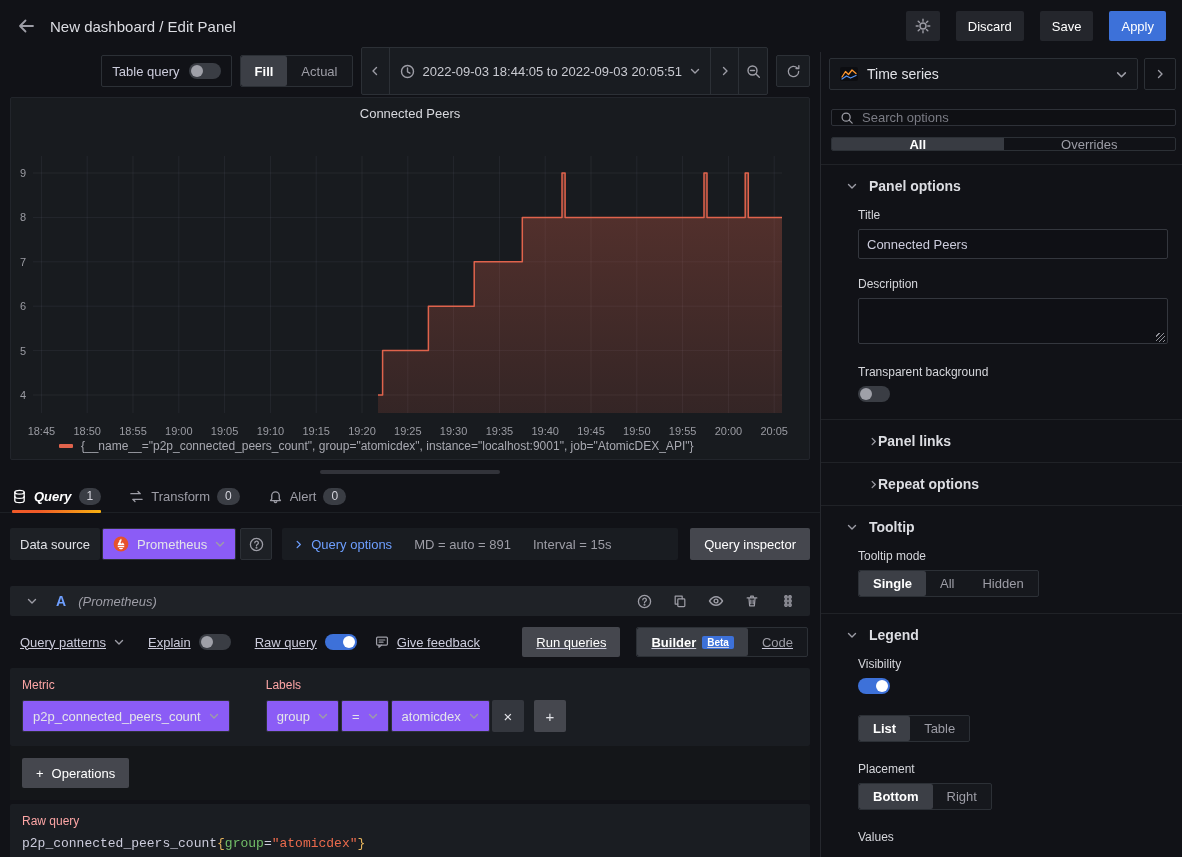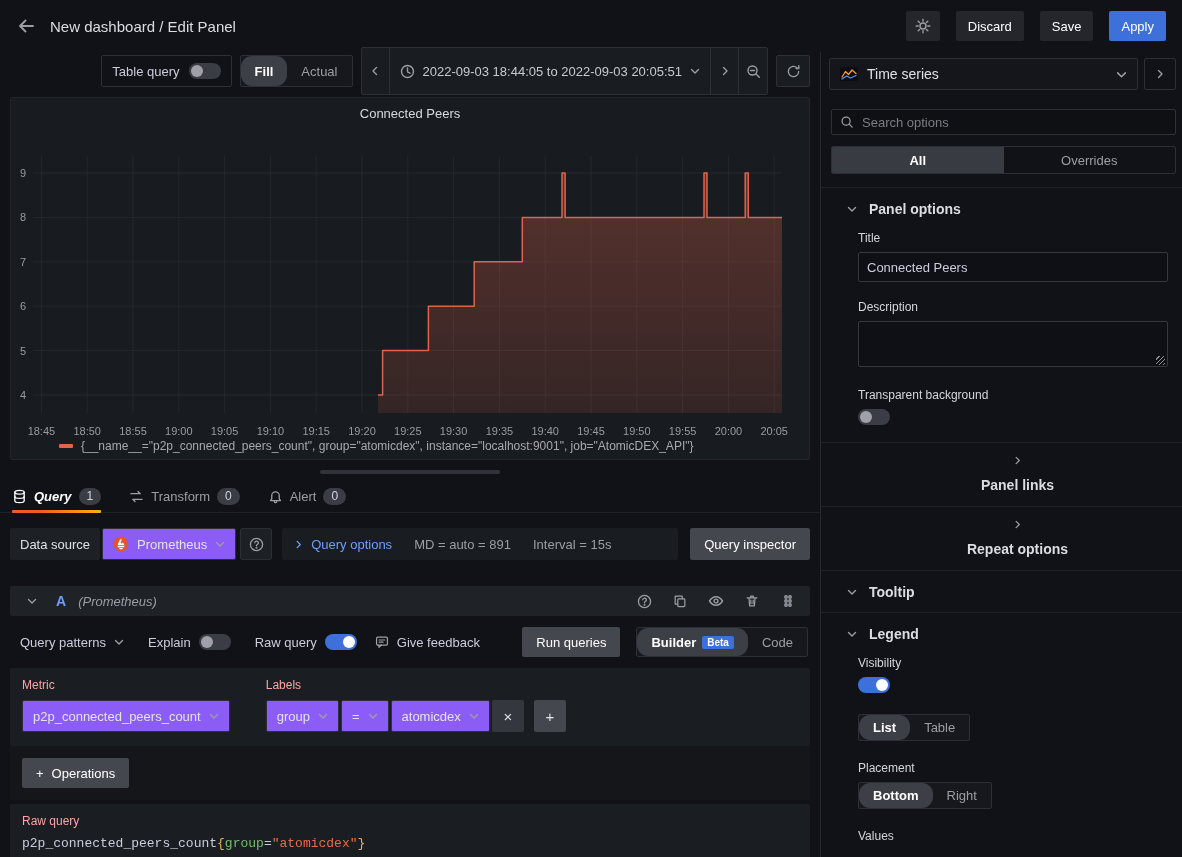--- a/index.html
+++ b/index.html
@@ -27,21 +27,21 @@
   
   .left-toolbar { height:36px; display:flex; justify-content:flex-end; align-items:center; gap:8px; padding:2px 10px 0 0; }
   .tableview-box { display:flex; align-items:center; gap:9px; height:32px; padding:0 10px; border:1px solid #2c3036; border-radius:2px; }
   .tableview-box .lbl { color:#ccccdc; }
   .toggle { width:32px; height:16px; border-radius:9px; background:#3a3d44; position:relative; cursor:pointer; flex:none; }
   .toggle .knob { position:absolute; top:2px; left:2px; width:12px; height:12px; border-radius:50%; background:#9fa0a8; }
   .toggle.on { background:#3d71d9; }
   .toggle.on .knob { left:auto; right:2px; background:#fff; }
   .radio-group { display:inline-flex; align-items:stretch; border:1px solid #2c3036; border-radius:2px; height:32px; background:#16181d; overflow:hidden; }
   .radio-group .rg-item { display:flex; align-items:center; justify-content:center; padding:0 14px; color:#9d9da6; cursor:pointer; font-size:13px; }
-  .radio-group .rg-item.active { background:#3c3f46; color:#fff; font-weight:700; border-radius:11px; }
+  .radio-group .rg-item.active { background:#3c3f46; color:#fff; font-weight:700; border-radius:2px; }
   .radio-group.sm { height:27px; }
   .timepicker { display:flex; align-items:stretch; height:48px; border:1px solid #2c3036; border-radius:2px; background:#191c21; }
   .tp-btn { display:flex; align-items:center; justify-content:center; width:28px; background:none; border:none; border-right:1px solid #2c3036; color:#ccccdc; cursor:pointer; }
   .tp-main { display:flex; align-items:center; gap:8px; padding:0 10px; border-right:1px solid #2c3036; cursor:pointer; }
   .tp-main .tp-text { font-weight:500; color:#c9cad1; }
   .tp-btn:last-child { border-right:none; }
   .refresh-btn { width:34px; height:32px; display:flex; align-items:center; justify-content:center; border:1px solid #2c3036; border-radius:2px; background:#191c21; color:#ccccdc; cursor:pointer; }
 
   
   .panel { margin:9px 10px 0; width:800px; height:363px; background:#181b1f; border:1px solid #22252b; border-radius:2px; position:relative; }
@@ -74,21 +74,21 @@
   .sec-btn { border:none; border-radius:2px; background:#45474e; color:#fff; font-size:13px; font-weight:500; padding:0 14px; cursor:pointer; font-family:inherit; }
   .ds-row .sec-btn { margin-left:10px; }
 
   
   .query-card { margin:26px 10px 0; }
   .q-header { height:30px; background:#1f2227; border-radius:2px; display:flex; align-items:center; gap:12px; padding:0 10px; }
   .refid { color:#6e9fff; font-weight:700; font-size:14px; }
   .ds-hint { color:#9d9da6; font-style:italic; font-size:13px; }
   .q-header .spacer { flex:1; }
   .q-header .ic { width:24px; cursor:pointer; }
-  .q-subrow { display:flex; align-items:center; gap:10px; margin:10px 2px 0 10px; height:32px; }
+  .q-subrow { display:flex; align-items:center; gap:10px; margin:10px 2px 0 10px; height:32px;text-decoration:underline; }
   .sub-item { display:flex; align-items:center; gap:8px; color:#ccccdc; cursor:pointer; }
   .q-subrow .spacer { flex:1; }
   .sec-btn.run { height:30px; }
   .builder-group { height:30px; background:#16181d; }
   .builder-group .rg-item { gap:6px; }
   .beta-badge { background:#3d71d9; color:#fff; font-size:10px; font-weight:700; border-radius:2px; padding:1px 5px; }
   .metric-card { margin-top:10px; background:#1a1d22; border-radius:2px; padding:10px 12px 14px; display:flex; gap:36px; }
   .field-label { font-size:12px; font-weight:500; color:#fca5a5; margin-bottom:8px; display:block; }
   .pill-row { display:flex; align-items:stretch; height:32px; gap:2px; }
   .sq-btn { width:32px; display:flex; align-items:center; justify-content:center; border:none; border-radius:2px; background:#34373e; color:#e3e4e9; font-size:15px; cursor:pointer; }
@@ -113,21 +113,21 @@
   .opt-section { border-top:1px solid #202227; margin-top:13px; }
   .opt-section:first-of-type { border-top:none; }
   .sect-header { display:flex; align-items:center; gap:12px; padding:13px 16px 12px 26px; cursor:pointer; }
   .sect-title { font-size:14px; font-weight:600; color:#dcdde2; }
   .field-block { padding:2px 14px 6px 37px; }
   .fb-label { font-size:12px; font-weight:500; color:#d5d6db; display:block; margin-bottom:7px; }
   .text-input { width:100%; height:30px; background:#0f1015; border:1px solid #34373e; border-radius:2px; color:#ccccdc; padding:0 8px; font-family:inherit; font-size:13px; outline:none; }
   .textarea-wrap { position:relative; }
   .text-area { width:100%; height:46px; background:#0f1015; border:1px solid #34373e; border-radius:2px; resize:none; outline:none; }
   .resize-grip { position:absolute; right:3px; bottom:5px; width:9px; height:9px; background:repeating-linear-gradient(135deg, transparent 0 2px, #8f9097 2px 3px); cursor:nwse-resize; }
-  .collapse-row { display:flex; align-items:center; gap:12px; padding:13px 16px 13px 48px; border-top:1px solid #202227; cursor:pointer;flex-direction:column; }
+  .collapse-row { display:flex; align-items:center; padding:13px 16px 13px 48px; border-top:1px solid #202227; cursor:pointer; }
   .collapse-row.first { border-top:1px solid #202227; }
   .collapse-title { font-size:14px; font-weight:600; color:#dcdde2; }
   .chev { color:#9d9da6; }
 </style>
 </head>
 <body>
 
 <header class="topbar">
   <button class="back-btn">
     <span class="ic">
@@ -596,20 +596,28 @@
 
     <div class="opt-section" style="margin-top:0">
       <div class="sect-header">
         <span class="ic chev">
             <svg width="10" height="10" viewBox="0 0 10 10">
               <path d="M1.5 3.5 5 7l3.5-3.5"></path>
             </svg>
           </span>
         <span class="sect-title">Tooltip</span>
       </div>
+      <div class="field-block" style="padding-bottom:16px">
+        <span class="fb-label">Tooltip mode</span>
+        <div class="radio-group sm">
+          <span class="rg-item active">Single</span>
+          <span class="rg-item">All</span>
+          <span class="rg-item">Hidden</span>
+        </div>
+      </div>
     </div>
 
     <div class="opt-section" style="margin-top:0">
       <div class="sect-header">
         <span class="ic chev">
             <svg width="10" height="10" viewBox="0 0 10 10">
               <path d="M1.5 3.5 5 7l3.5-3.5"></path>
             </svg>
           </span>
         <span class="sect-title">Legend</span>

